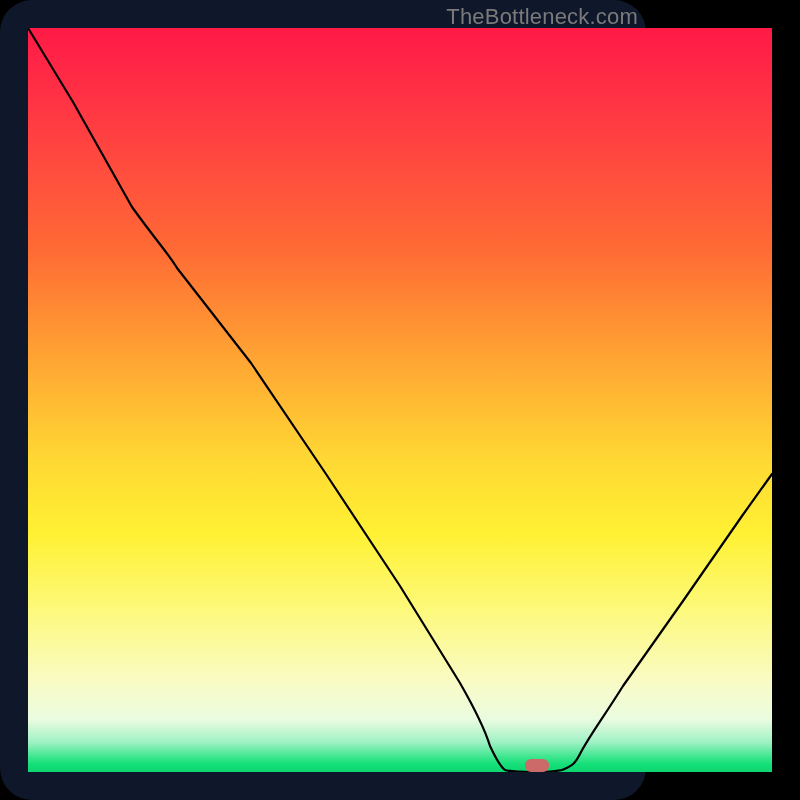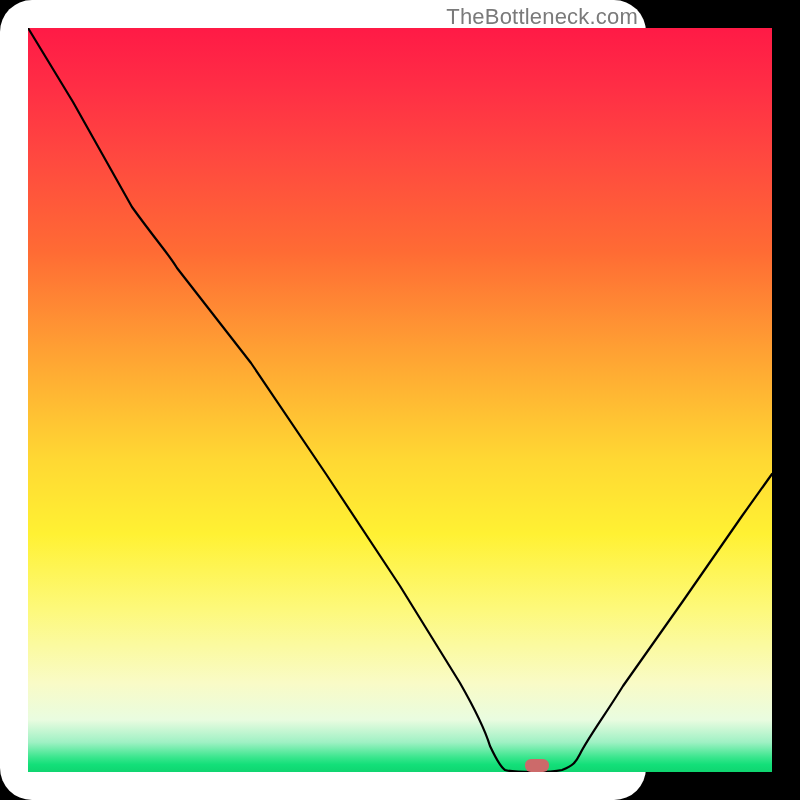--- a/index.html
+++ b/index.html
@@ -8,21 +8,21 @@
     width: 800px;
     height: 800px;
     background: #000;
     overflow: hidden;
     font-family: Arial, Helvetica, sans-serif;
   }
   .frame {
     position: relative;
     width: 646px;
     height: 800px;
-    background: #ffffff;
+    background: #0f172a;
     border-radius: 32px;
   }
   .plot-area {
     position: absolute;
     left: 28px;
     top: 28px;
     width: 744px;
     height: 744px;
     
     background: linear-gradient(

